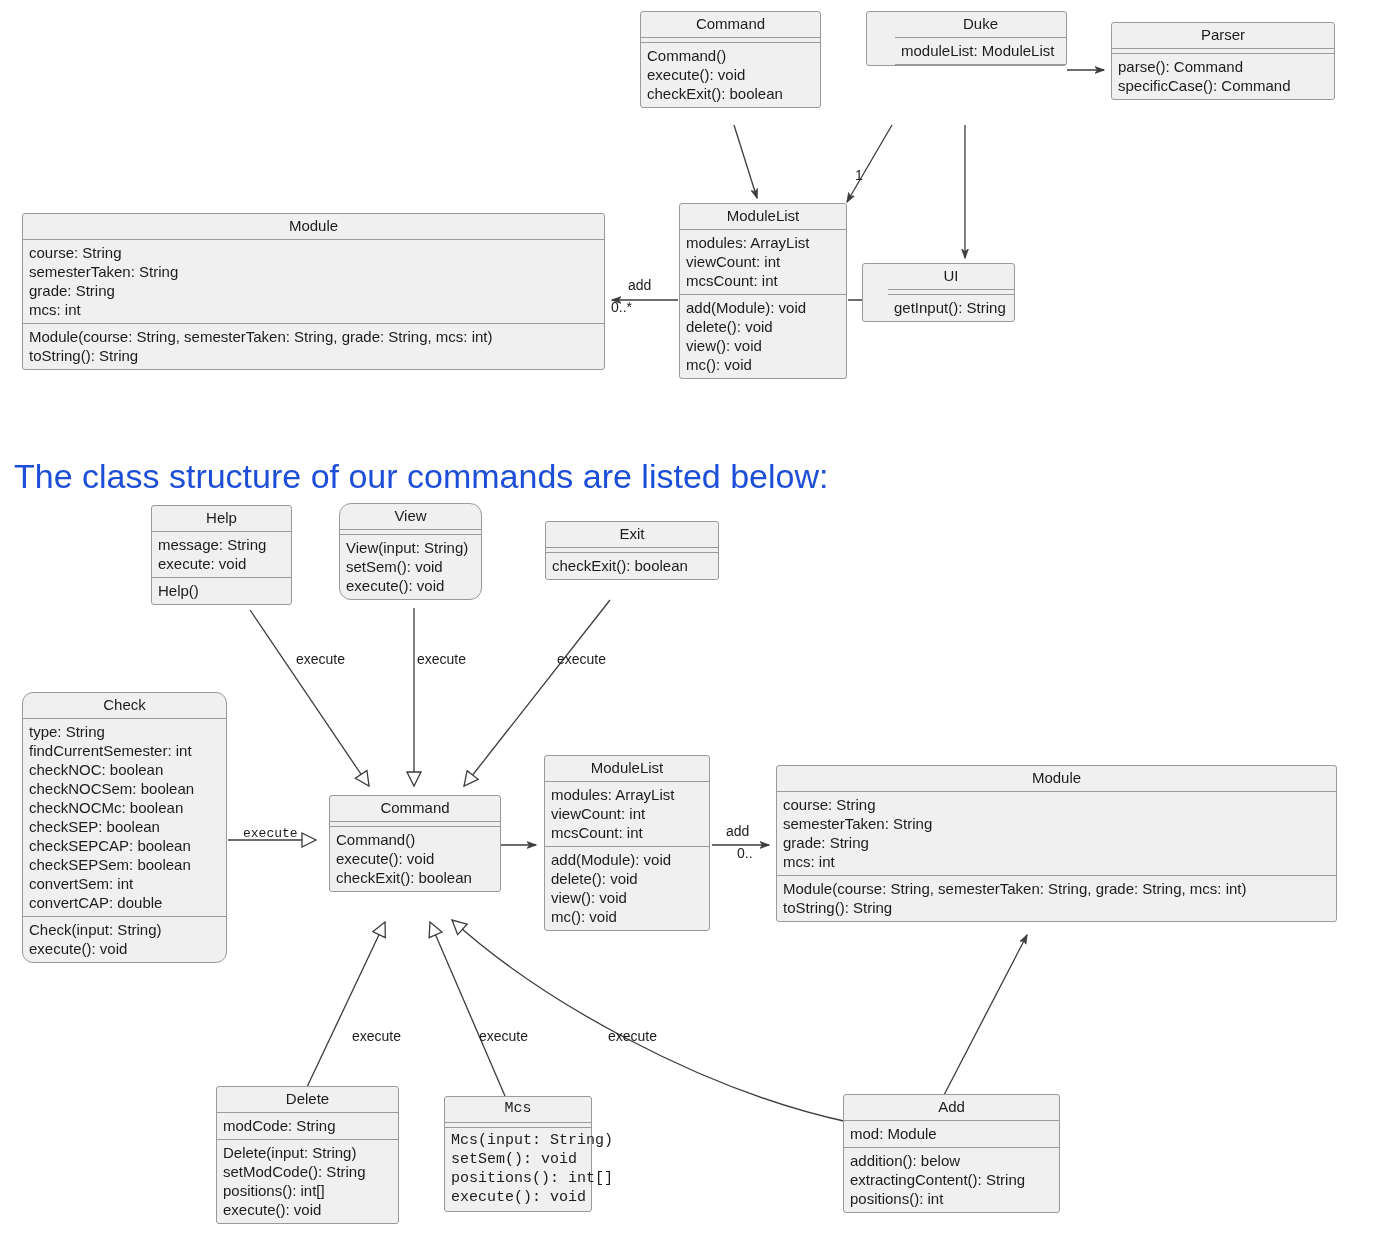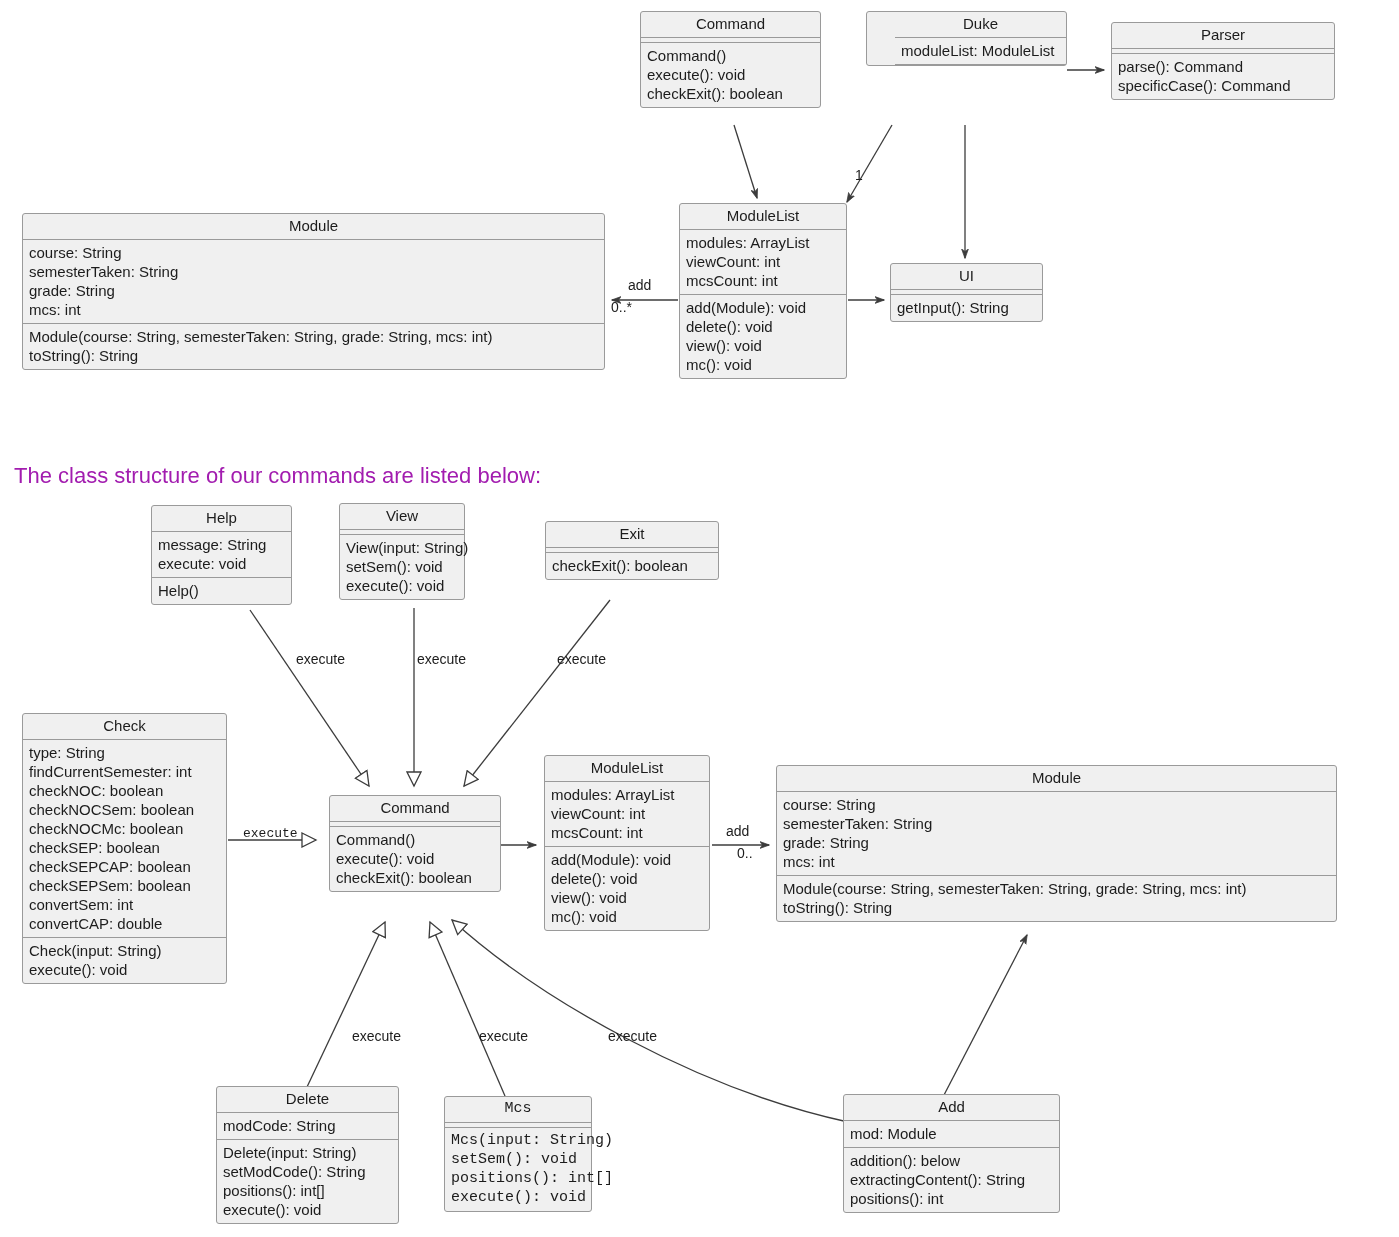--- a/index.html
+++ b/index.html
@@ -69,22 +69,22 @@
     color: #1c1c1c;
     line-height: 15px;
     white-space: nowrap;
   }
   .edge-label.mono {
     font-family: "Liberation Mono", monospace;
     font-size: 13px;
   }
   .section-text {
     position: absolute;
-    font-size: 22px;
-    color: #a21caf;
+    font-size: 34px;
+    color: #1d4ed8;
     line-height: 30px;
     white-space: nowrap;
   }
 </style>
 </head>
 <body>
 
 <div id="canvas">
 
   <svg class="edges" viewBox="0 0 1399 1237">
@@ -194,21 +194,21 @@
     </div>
     <div class="uml-sep"></div>
     <div class="uml-compartment">
       <div>add(Module): void</div>
       <div>delete(): void</div>
       <div>view(): void</div>
       <div>mc(): void</div>
     </div>
   </div>
 
-  <div class="uml-class" style="left:890px; top:263px; width:153px;">
+  <div class="uml-class" style="left:862px; top:263px; width:153px;padding-left:25px;">
     <div class="uml-title">UI</div>
     <div class="uml-sep"></div>
     <div class="uml-compartment empty"></div>
     <div class="uml-sep"></div>
     <div class="uml-compartment">
       <div>getInput(): String</div>
     </div>
   </div>
 
   <div class="edge-label" style="left:855px; top:168px;">1</div>
@@ -223,21 +223,21 @@
     <div class="uml-compartment">
       <div>message: String</div>
       <div>execute: void</div>
     </div>
     <div class="uml-sep"></div>
     <div class="uml-compartment">
       <div>Help()</div>
     </div>
   </div>
 
-  <div class="uml-class" style="left:339px; top:503px; width:126px;">
+  <div class="uml-class" style="left:339px; top:503px; width:143px;border-radius:12px;">
     <div class="uml-title">View</div>
     <div class="uml-sep"></div>
     <div class="uml-compartment empty"></div>
     <div class="uml-sep"></div>
     <div class="uml-compartment">
       <div>View(input: String)</div>
       <div>setSem(): void</div>
       <div>execute(): void</div>
     </div>
   </div>
@@ -245,21 +245,21 @@
   <div class="uml-class" style="left:537px; top:521px; width:174px;margin-left:8px;">
     <div class="uml-title">Exit</div>
     <div class="uml-sep"></div>
     <div class="uml-compartment empty"></div>
     <div class="uml-sep"></div>
     <div class="uml-compartment">
       <div>checkExit(): boolean</div>
     </div>
   </div>
 
-  <div class="uml-class" style="left:22px; top:713px; width:205px;">
+  <div class="uml-class" style="left:22px; top:692px; width:205px;border-radius:11px;">
     <div class="uml-title">Check</div>
     <div class="uml-sep"></div>
     <div class="uml-compartment">
       <div>type: String</div>
       <div>findCurrentSemester: int</div>
       <div>checkNOC: boolean</div>
       <div>checkNOCSem: boolean</div>
       <div>checkNOCMc: boolean</div>
       <div>checkSEP: boolean</div>
       <div>checkSEPCAP: boolean</div>

